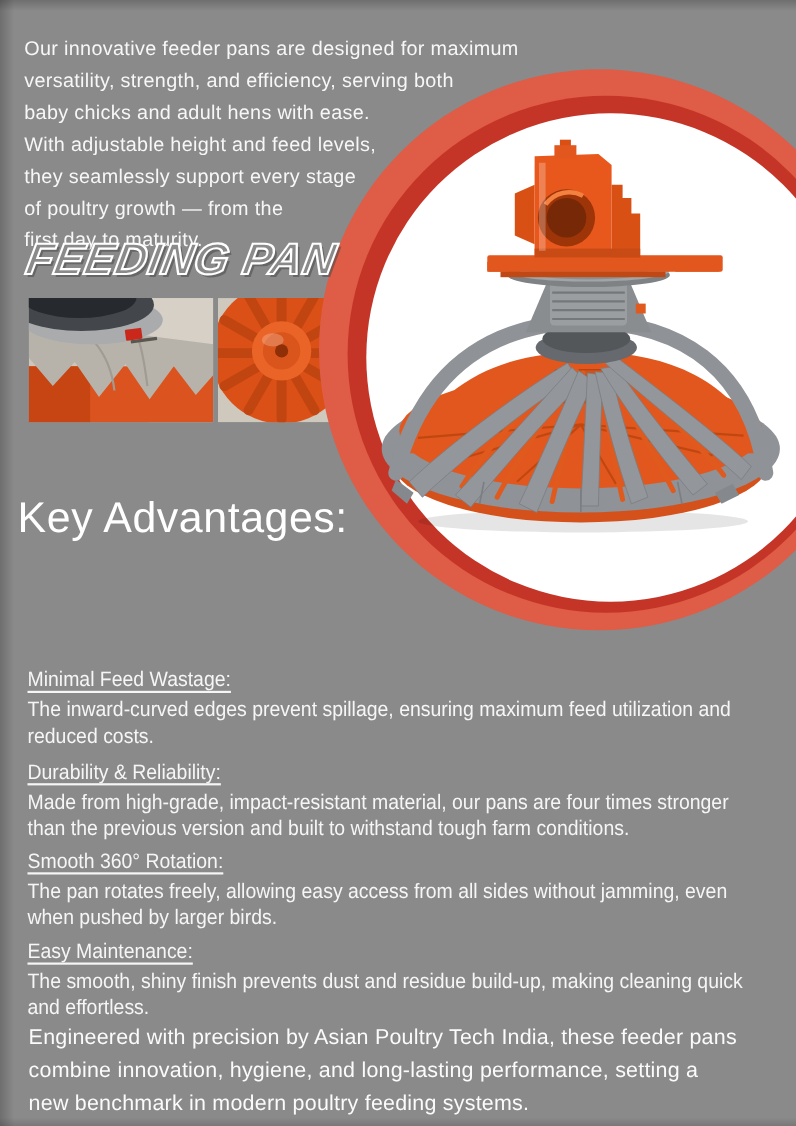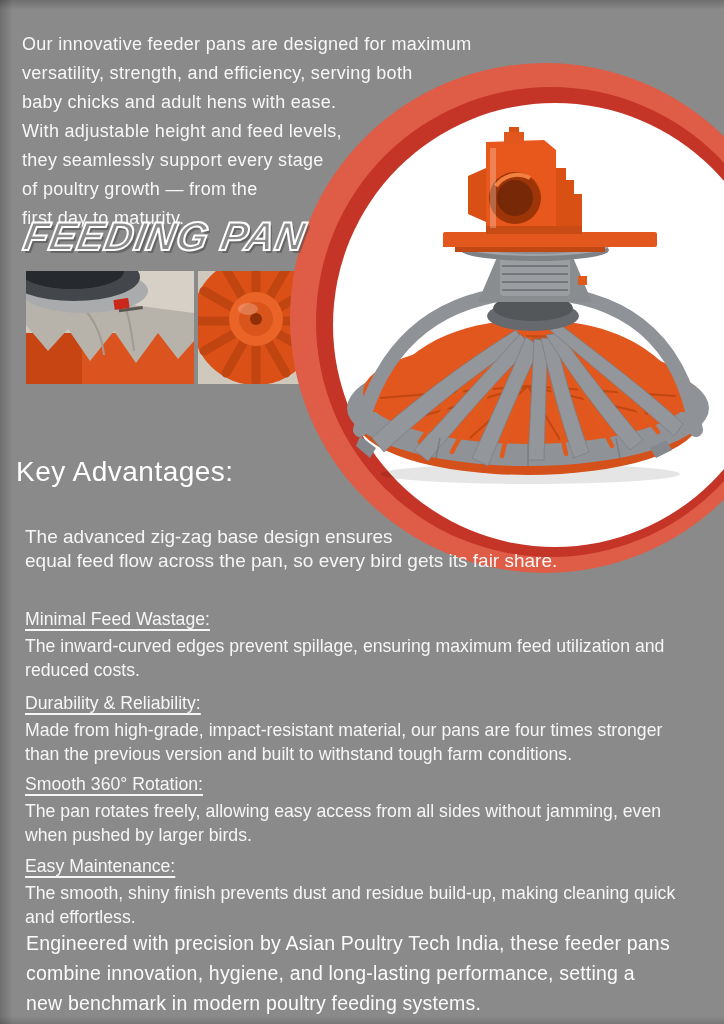--- a/index.html
+++ b/index.html
@@ -30,21 +30,21 @@
     white-space:nowrap;
   }
   .thumb{overflow:hidden;z-index:1;}
   .thumb svg{display:block;}
   .thumb1{left:26px;top:271px;width:168px;height:113px;}
   .thumb2{left:198px;top:271px;width:113px;height:113px;}
   .hero{left:0;top:0;width:724px;height:1024px;z-index:2;pointer-events:none;}
 
   .key-heading{
     left:16px;top:452px;z-index:5;
-    color:#ffffff;font-size:28px;line-height:40px;letter-spacing:.5px;
+    color:#ffffff;font-size:39px;line-height:40px;letter-spacing:.5px;
   }
   .adv{left:25px;width:690px;color:#f6f6f6;z-index:5;}
   .adv .adv-h{
     font-size:19px;line-height:24px;
     text-decoration:underline;text-underline-offset:4px;text-decoration-thickness:1.5px;
   }
   .adv .adv-b{font-size:19px;line-height:23.5px;margin-top:3px;white-space:pre-line;}
   .cond{width:780px;transform:scaleX(.93);transform-origin:0 0;}
   .s1{top:522px;}
   .s2{top:607px;}
@@ -205,22 +205,20 @@
     <circle cx="515" cy="198" r="26" fill="#9e3509"></circle>
     <circle cx="515" cy="198" r="18" fill="#772806"></circle>
     <path d="M 496,186 A 26 26 0 0 1 530,178" stroke="#f4813f" stroke-width="4" fill="none"></path>
     <rect x="490" y="148" width="6" height="80" fill="rgba(255,255,255,0.25)"></rect>
   </g>
 </svg>
 
 <div class="abs key-heading">Key Advantages:</div>
 
 <div class="abs adv s1">
-  <div class="adv-b">The advanced zig-zag base design ensures
-equal feed flow across the pan, so every bird gets its fair share.</div>
 </div>
 <div class="abs adv cond s2">
   <div class="adv-h">Minimal Feed Wastage:</div>
   <div class="adv-b">The inward-curved edges prevent spillage, ensuring maximum feed utilization and
 reduced costs.</div>
 </div>
 <div class="abs adv cond s3">
   <div class="adv-h">Durability &amp; Reliability:</div>
   <div class="adv-b">Made from high-grade, impact-resistant material, our pans are four times stronger
 than the previous version and built to withstand tough farm conditions.</div>

